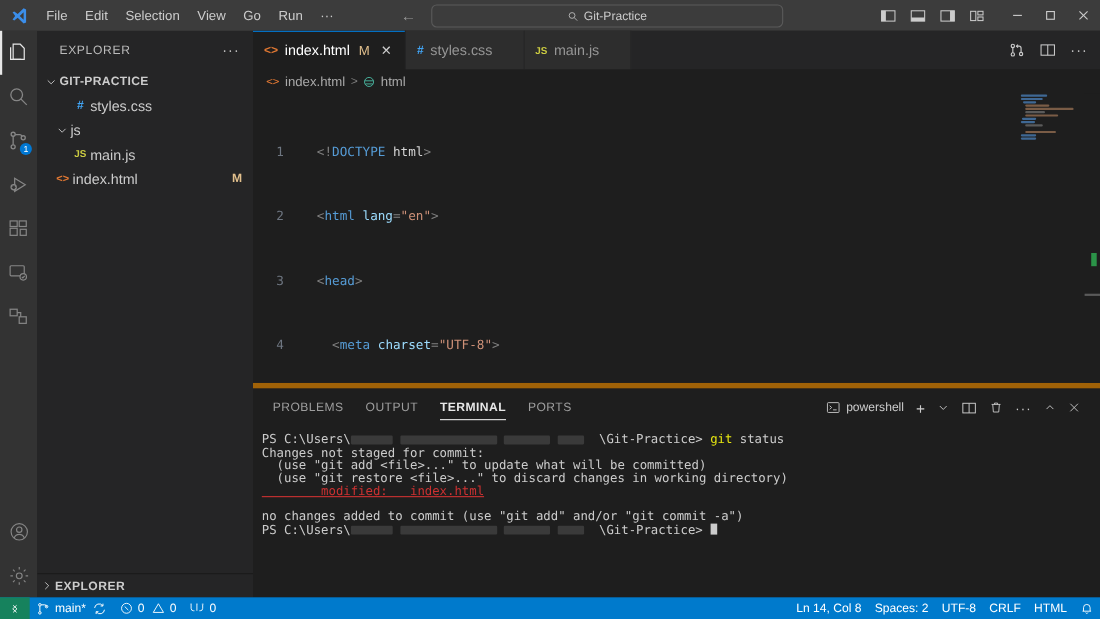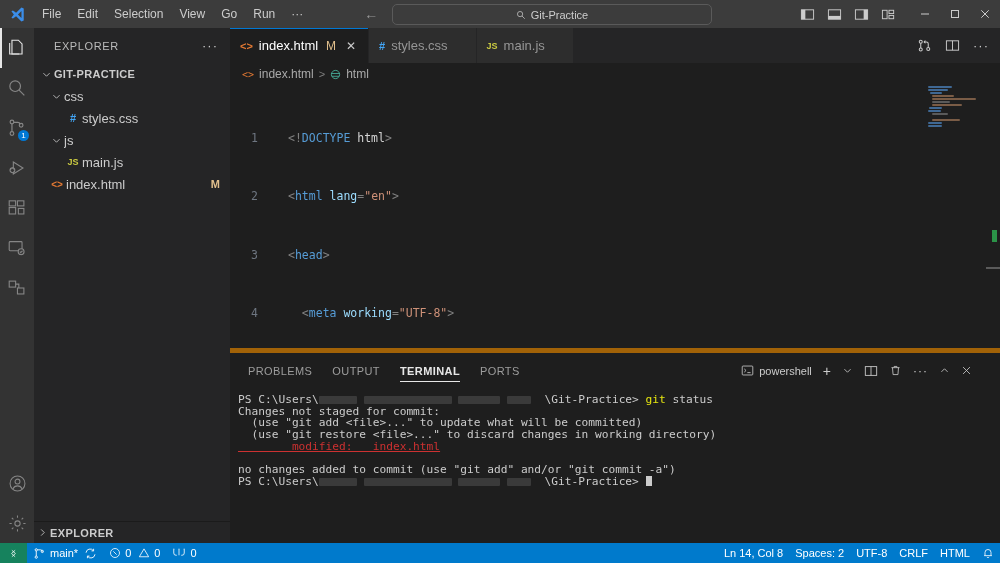--- a/index.html
+++ b/index.html
@@ -142,21 +142,21 @@
     height: 35px; flex:0 0 35px; display:flex; align-items:center; padding-left: 8px; gap: 0;
   }
   .ptab {
     font-size: 11px; letter-spacing:.4px; color:#9d9d9d; padding: 0 10px; height:35px;
     display:flex; align-items:center; position:relative; text-transform: uppercase;
   }
   .ptab.active { color:#e7e7e7; font-weight:bold; }
   .ptab.active::after {
     content:""; position:absolute; left:10px; right:10px; bottom:6px; height:1px; background:#e7e7e7;
   }
-  .panel-right { margin-left:auto; display:flex; align-items:center; gap:11px; padding-right:28px; color:#cccccc; font-size:12px;}
+  .panel-right { margin-left:auto; display:flex; align-items:center; gap:11px; padding-right:18px; color:#cccccc; font-size:12px;}
   .shell-pill { display:flex; align-items:center; gap:5px; font-size: 11px; color:#cccccc; }
   .terminal {
     flex:1 1 auto; padding: 6px 0 0 8px; font-family:"DejaVu Sans Mono", monospace;
     font-size: 11.2px; line-height: 11.7px; color:#cccccc; overflow:hidden;
   }
   .tline { height: 11.7px; white-space: pre; }
   .t-yellow { color:#e5e510; }
   .t-red { color:#cd3131;text-decoration:underline; }
   .redact { display:inline-block; background:#3a3a3a; border-radius:1px; vertical-align:-1px; filter: blur(0.4px); }
   .tcaret { display:inline-block; width:6px; height:10px; background:#cccccc; vertical-align:-1px; }
@@ -346,28 +346,20 @@
       <div class="tree">
         <div class="tree-row" style="padding-left:4px;">
           <span class="twisty">
             <svg width="11" height="11" viewBox="0 0 16 16">
                 <path d="M3.5 6 8 10.5 12.5 6" stroke="#cccccc" stroke-width="1.2" fill="none"></path>
               </svg>
           </span>
           <span class="lbl root-lbl">GIT-PRACTICE</span>
         </div>
 
-        <div class="tree-row" style="padding-left:14px;">
-          <span class="twisty">
-            <svg width="11" height="11" viewBox="0 0 16 16">
-                <path d="M3.5 6 8 10.5 12.5 6" stroke="#cccccc" stroke-width="1.2" fill="none"></path>
-              </svg>
-          </span>
-          <span class="lbl">css</span>
-        </div>
 
         <div class="tree-row" style="padding-left:30px;">
           <span class="ficon" style="color:#42a5f5;">#</span>
           <span class="lbl">styles.css</span>
         </div>
 
         <div class="tree-row" style="padding-left:14px;">
           <span class="twisty">
             <svg width="11" height="11" viewBox="0 0 16 16">
                 <path d="M3.5 6 8 10.5 12.5 6" stroke="#cccccc" stroke-width="1.2" fill="none"></path>
@@ -453,21 +445,21 @@
 
       <div class="editorarea">
         <div class="code">
           
           <div class="cline"><span class="lnum">1</span><span class="gutterbar"></span><span class="ctext"><span class="tk-punct">&lt;!</span><span class="tk-doc">DOCTYPE</span><span class="tk-name"> html</span><span class="tk-punct">&gt;</span></span></div>
           
           <div class="cline"><span class="lnum">2</span><span class="gutterbar"></span><span class="ctext"><span class="tk-punct">&lt;</span><span class="tk-tag">html</span><span class="tk-attr"> lang</span><span class="tk-punct">=</span><span class="tk-str">"en"</span><span class="tk-punct">&gt;</span></span></div>
           
           <div class="cline"><span class="lnum">3</span><span class="gutterbar"></span><span class="ctext"><span class="tk-punct">&lt;</span><span class="tk-tag">head</span><span class="tk-punct">&gt;</span></span></div>
           
-          <div class="cline"><span class="lnum">4</span><span class="gutterbar"></span><span class="ctext"><span class="tk-txt">  </span><span class="tk-punct">&lt;</span><span class="tk-tag">meta</span><span class="tk-attr"> working</span><span class="tk-punct">=</span><span class="tk-str">"UTF-8"</span><span class="tk-punct">&gt;</span></span></div>
+          <div class="cline"><span class="lnum">4</span><span class="gutterbar"></span><span class="ctext"><span class="tk-txt">  </span><span class="tk-punct">&lt;</span><span class="tk-tag">meta</span><span class="tk-attr"> charset</span><span class="tk-punct">=</span><span class="tk-str">"UTF-8"</span><span class="tk-punct">&gt;</span></span></div>
           
           
           
           
           
           
           
           
           
           

